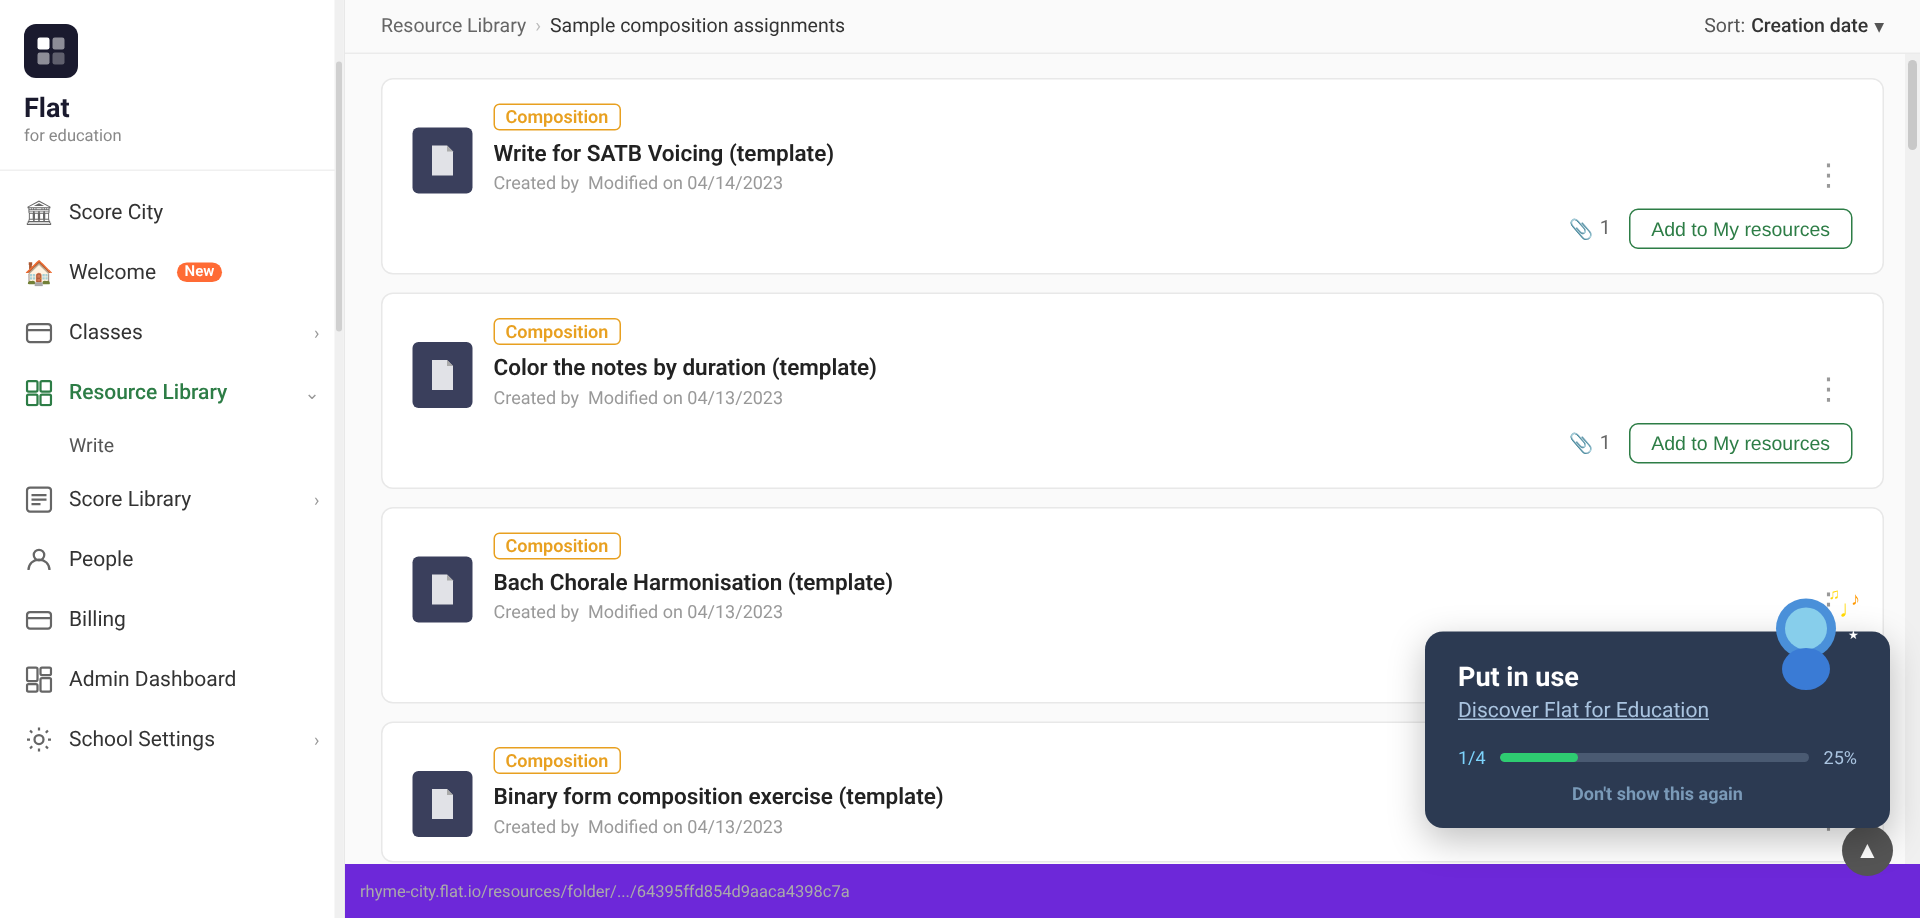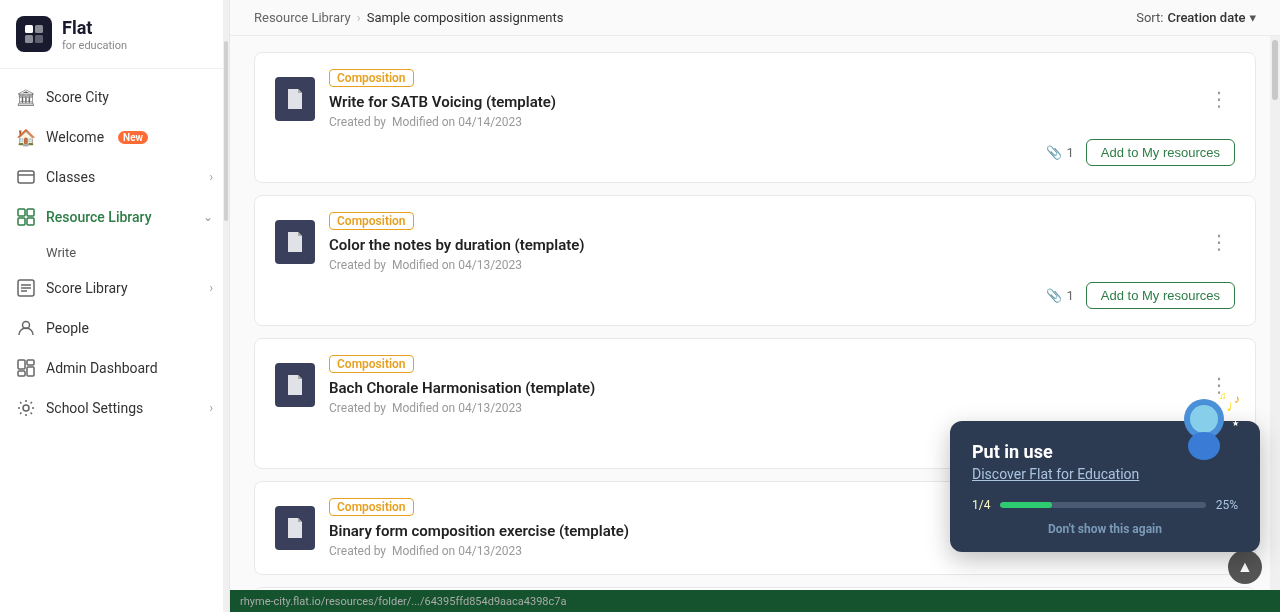--- a/index.html
+++ b/index.html
@@ -11,24 +11,25 @@
       min-width: 230px;
       background: #fff;
       border-right: 1px solid #e8e8e8;
       display: flex;
       flex-direction: column;
       overflow-y: auto;
       overflow-x: hidden;
     }
     .sidebar-logo {
       display: flex;
-      align-items: flex-end;
+      align-items: flex-start;
       padding: 16px 16px;
       gap: 10px;
       border-bottom: 1px solid #f0f0f0;
+      flex-direction: column;
     }
     .logo-icon {
       width: 36px; height: 36px;
       background: #1a1a2e;
       border-radius: 8px;
       display: flex; align-items: center; justify-content: center;
       color: white; font-weight: bold; font-size: 16px;
     }
     .logo-text { line-height: 1.2; }
     .logo-text .flat { font-weight: 700; font-size: 18px; color: #1a1a2e; }
@@ -113,21 +114,21 @@
       border: 1px solid #e8e8e8;
       border-radius: 8px;
       padding: 16px 20px;
       display: flex;
       flex-direction: column;
       gap: 6px;
       position: relative;
     }
     .card-header {
       display: flex;
-      align-items: center;
+      align-items: flex-end;
       gap: 14px;
     }
     .card-icon {
       width: 40px; height: 44px;
       background: #3a3f5c;
       border-radius: 4px;
       display: flex; align-items: center; justify-content: center;
       color: white; font-size: 18px;
       flex-shrink: 0;
     }
@@ -207,44 +208,44 @@
     .tooltip-subtitle {
       font-size: 14px;
       color: #aac4e0;
       margin-bottom: 16px;
       text-decoration: underline;
     }
     .tooltip-progress-row {
       display: flex; align-items: center; gap: 10px;
       margin-bottom: 10px;
     }
-    .tooltip-step { font-size: 12px; color: #fef9c3; }
+    .tooltip-step { font-size: 12px; color: #7dd3fc; }
     .progress-bar-bg {
       flex: 1; height: 6px;
       background: #4a5a72;
       border-radius: 3px;
       overflow: hidden;
     }
     .progress-bar-fill {
       height: 100%;
       background: #2ecc71;
       border-radius: 3px;
     }
     .progress-pct { font-size: 12px; color: #aac4e0; }
     .tooltip-dismiss {
       font-size: 12px; color: #7a9ab8; cursor: pointer; text-align: center; font-weight: bold;
     }
 
     
     .status-bar {
-      background: #14532d;
+      background: #6d28d9;
       color: #aaa;
       font-size: 11px;
       padding: 2px 10px;
-      height: 22px;
+      height: 36px;
       display: flex; align-items: center;
       position: absolute;
       bottom: 0; left: 0; right: 0;
     }
   </style>
 </head>
 <body>
 
 <div class="sidebar" style="position:relative;">
   <div class="sidebar-logo">
@@ -320,20 +321,29 @@
     <div class="nav-item">
       <div class="nav-icon">
         <svg width="18" height="18" viewBox="0 0 18 18" fill="none">
             <circle cx="9" cy="6" r="3.5" stroke="#666" stroke-width="1.5"></circle>
             <path d="M2 16c0-3.866 3.134-7 7-7s7 3.134 7 7" stroke="#666" stroke-width="1.5"></path>
           </svg>
       </div>
       <span>People</span>
     </div>
 
+    <div class="nav-item">
+      <div class="nav-icon">
+        <svg width="18" height="18" viewBox="0 0 18 18" fill="none">
+            <rect x="1" y="4" width="16" height="11" rx="2" stroke="#666" stroke-width="1.5"></rect>
+            <line x1="1" y1="8" x2="17" y2="8" stroke="#666" stroke-width="1.5"></line>
+          </svg>
+      </div>
+      <span>Billing</span>
+    </div>
 
     <div class="nav-item">
       <div class="nav-icon">
         <svg width="18" height="18" viewBox="0 0 18 18" fill="none">
             <rect x="1" y="1" width="7" height="9" rx="1" stroke="#666" stroke-width="1.5"></rect>
             <rect x="10" y="1" width="7" height="5" rx="1" stroke="#666" stroke-width="1.5"></rect>
             <rect x="1" y="12" width="7" height="5" rx="1" stroke="#666" stroke-width="1.5"></rect>
             <rect x="10" y="8" width="7" height="9" rx="1" stroke="#666" stroke-width="1.5"></rect>
           </svg>
       </div>

